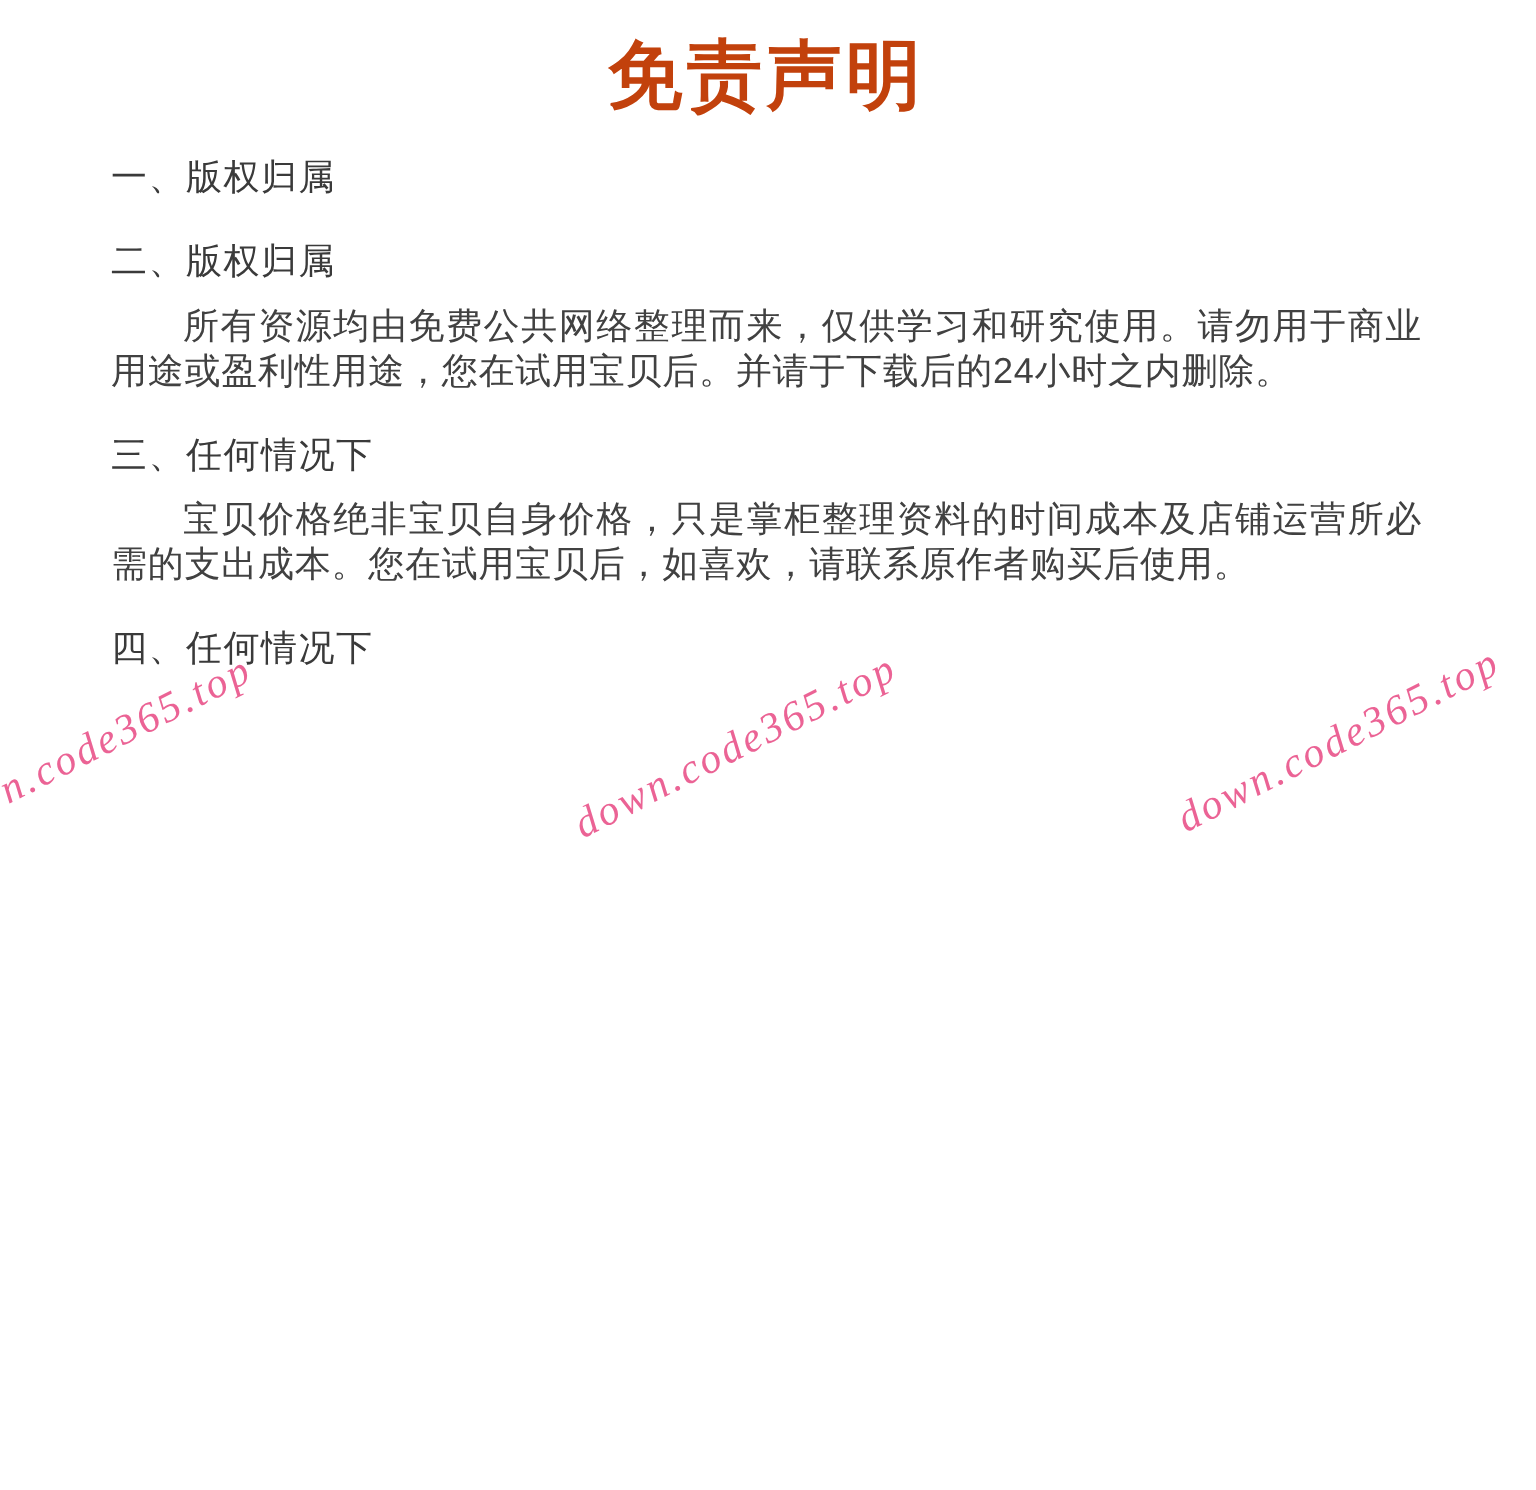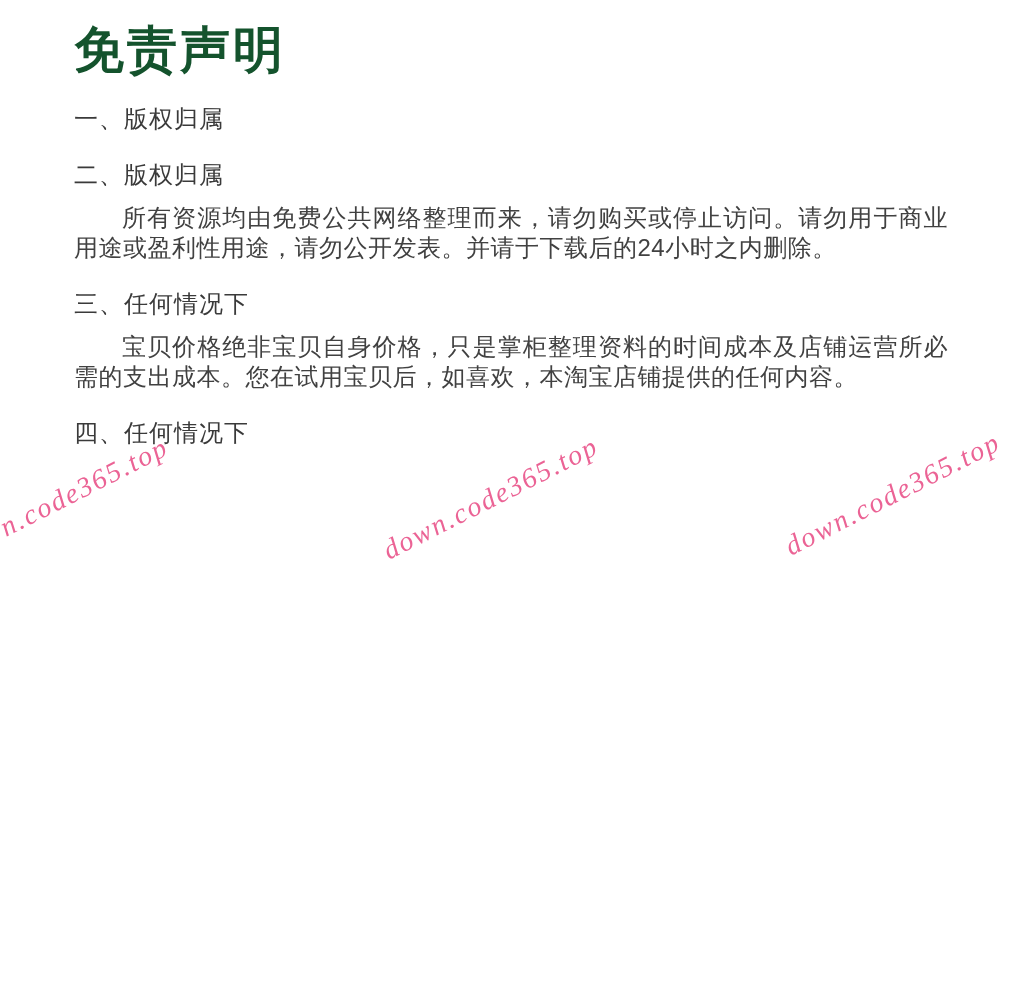--- a/index.html
+++ b/index.html
@@ -15,25 +15,26 @@
     font-family: "Liberation Sans", "DejaVu Sans", sans-serif;
   }
   .doc {
     position: relative;
     z-index: 1;
     padding: 22px 76px 0 74px;
   }
   .doc-title {
     margin: 0;
     padding: 0;
+    text-align: center;
     font-size: 50px;
     line-height: 56px;
     font-weight: 700;
     letter-spacing: 3px;
-    color: #14532d;
+    color: #c2410c;
   }
   .para {
     margin: 0 0 23px 0;
     font-size: 24px;
     line-height: 30px;
     color: #414141;
     text-indent: 2em;
     text-align: justify;
     letter-spacing: 0.5px;
   }
@@ -68,23 +69,23 @@
   }
 </style>
 </head>
 <body>
 
 <div class="doc">
   <h1 class="doc-title">免责声明</h1>
   <div id="sections">
       <h2 class="sec-heading">一、版权归属</h2>
       <h2 class="sec-heading">二、版权归属</h2>
-      <p class="para">所有资源均由免费公共网络整理而来，请勿购买或停止访问。请勿用于商业用途或盈利性用途，请勿公开发表。并请于下载后的24小时之内删除。</p>
+      <p class="para">所有资源均由免费公共网络整理而来，仅供学习和研究使用。请勿用于商业用途或盈利性用途，您在试用宝贝后。并请于下载后的24小时之内删除。</p>
       <h2 class="sec-heading">三、任何情况下</h2>
-      <p class="para">宝贝价格绝非宝贝自身价格，只是掌柜整理资料的时间成本及店铺运营所必需的支出成本。您在试用宝贝后，如喜欢，本淘宝店铺提供的任何内容。</p>
+      <p class="para">宝贝价格绝非宝贝自身价格，只是掌柜整理资料的时间成本及店铺运营所必需的支出成本。您在试用宝贝后，如喜欢，请联系原作者购买后使用。</p>
       <h2 class="sec-heading">四、任何情况下</h2>
     </div>
 </div>
 
 <div class="wm-layer" id="wm-layer">
     <div class="wm" style="color: rgb(233, 83, 138); left: -45px; top: 553px; transform: translateY(-50%) rotate(-27deg);">down.code365.top</div>
     <div class="wm" style="color: rgb(233, 83, 138); left: 385px; top: 552px; transform: translateY(-50%) rotate(-27deg);">down.code365.top</div>
     <div class="wm" style="color: rgb(233, 83, 138); left: 787px; top: 548px; transform: translateY(-50%) rotate(-27deg);">down.code365.top</div>
   </div>
 

